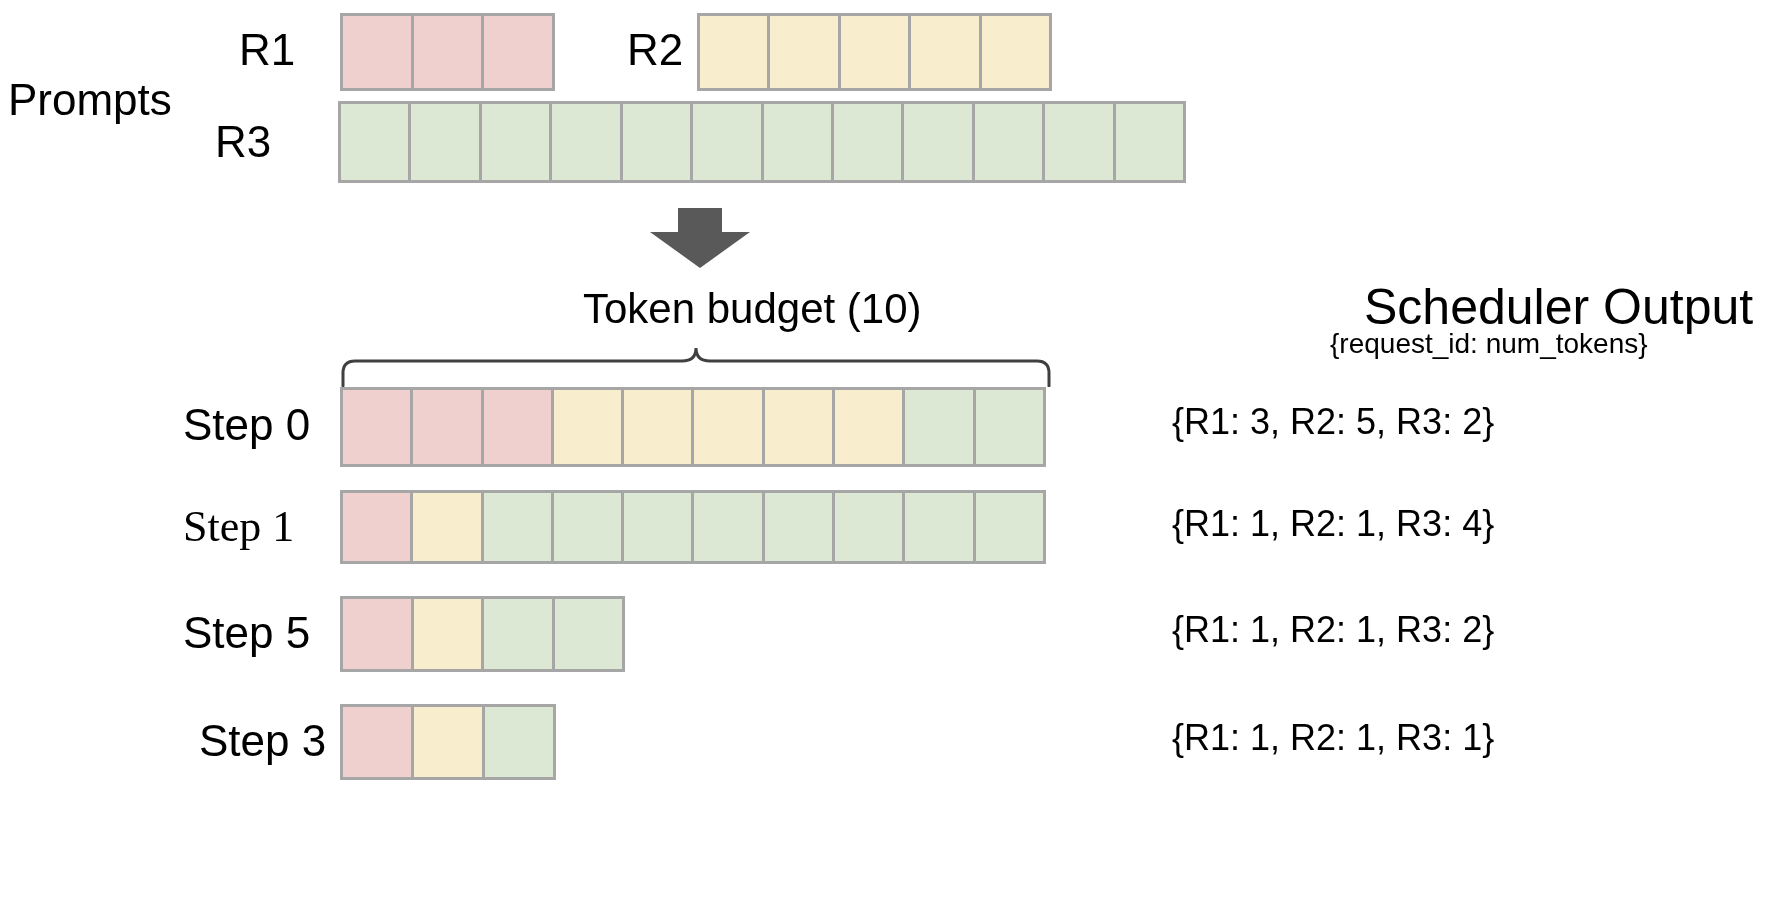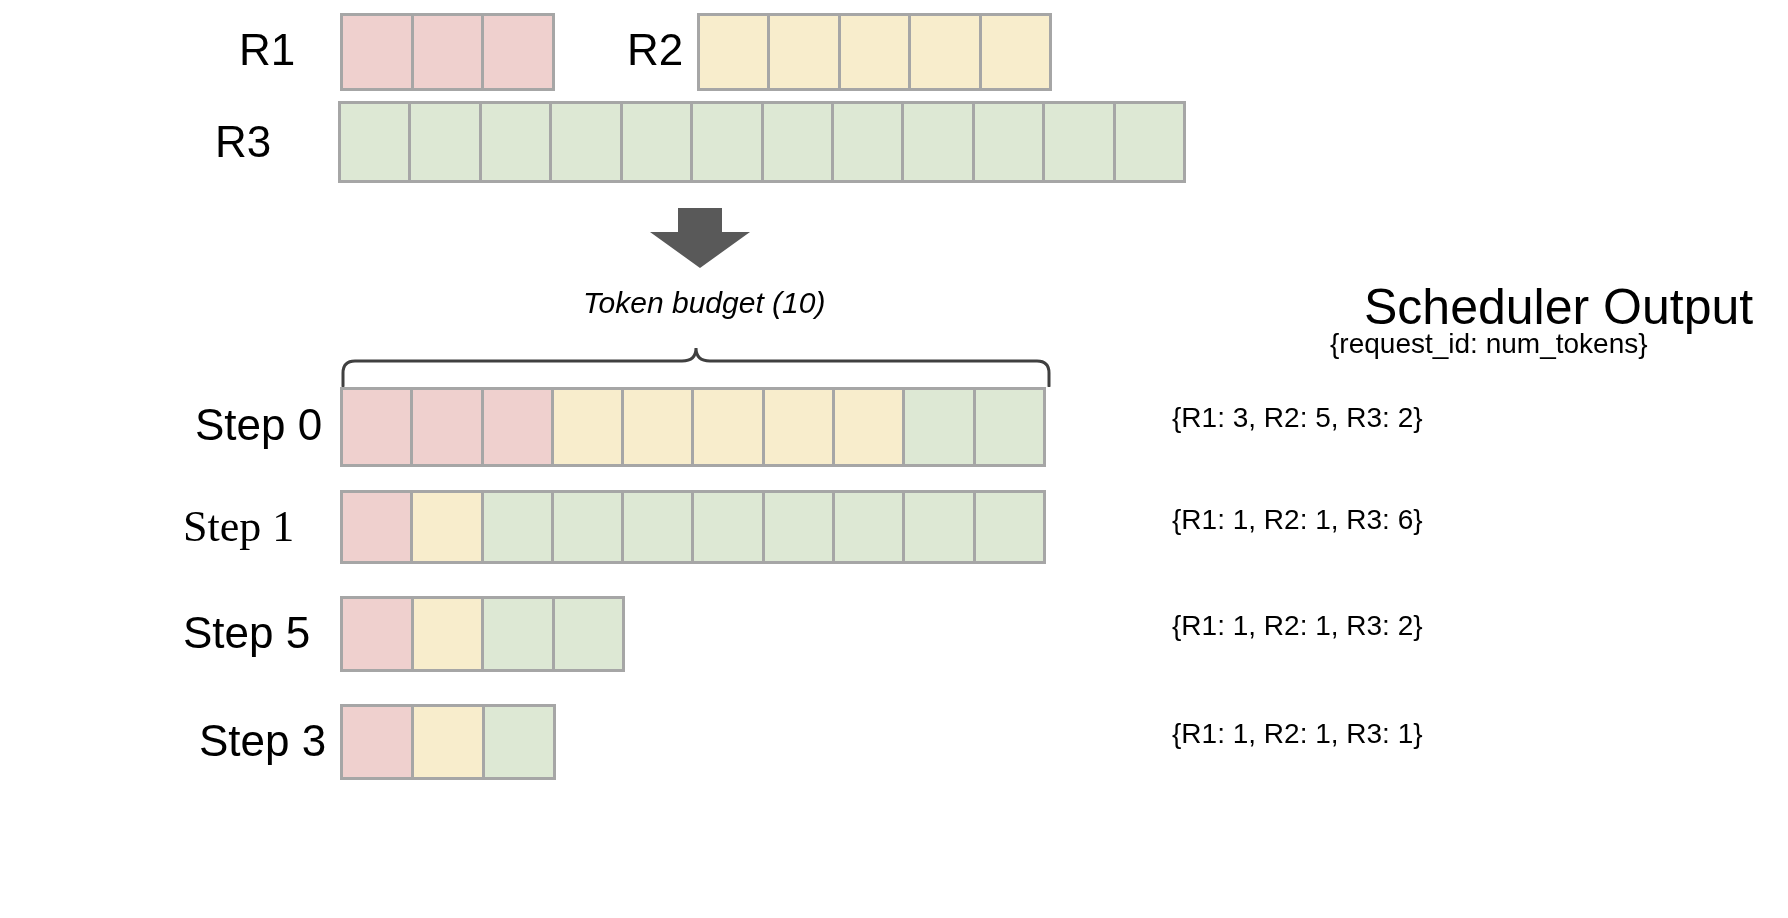--- a/index.html
+++ b/index.html
@@ -23,24 +23,24 @@
   
   .lbl {
     font-family: "Liberation Sans", sans-serif;
     color: #000000;
     white-space: nowrap;
     line-height: 1;
   }
   .lbl-prompts { font-size: 44px; }
   .lbl-req     { font-size: 44px; }
   .lbl-step    { font-size: 44px; }
-  .lbl-budget  { font-size: 30px; font-style: italic; }
+  .lbl-budget  { font-size: 42px; }
   .lbl-schedtitle { font-size: 50px; }
   .lbl-schedsub   { font-size: 28px; }
-  .lbl-out        { font-size: 28px; }
+  .lbl-out        { font-size: 36px; }
 
   
   .row {
     position: absolute;
     display: flex;
     flex-direction: row;
     border: 3px solid #a6a6a6;
     box-sizing: border-box;
     background: #ffffff;
   }
@@ -58,20 +58,21 @@
   .arrow-wrap { position: absolute; }
 
   
   .brace-wrap { position: absolute; }
 </style>
 </head>
 <body>
 
 <div id="canvas">
 
+  <div class="abs lbl lbl-prompts" style="left:8px; top:78px;">Prompts</div>
 
   <div class="abs lbl lbl-req" style="left:215px; top:28px;margin-left:24px;">R1</div>
 
   <div class="row" id="prompt-row-r1" style="left:340px; top:13px; width:215px; height:78px;">
       <div class="cell c-r1" style="flex: 1 1 0px;"></div>
       <div class="cell c-r1" style="flex: 1 1 0px;"></div>
       <div class="cell c-r1" style="flex: 1 1 0px;"></div>
     </div>
 
   <div class="abs lbl lbl-req" style="left:627px; top:28px;">R2</div>
@@ -112,21 +113,21 @@
   <div class="brace-wrap" style="left:340px; top:345px; width:712px; height:42px;">
     <svg width="712" height="42" viewBox="0 0 712 42" preserveAspectRatio="none" xmlns="http://www.w3.org/2000/svg">
       <path d="M 3 41 L 3 28 Q 3 16 15 16 L 342 16 Q 356 16 356 3 Q 356 16 370 16 L 697 16 Q 709 16 709 28 L 709 41" fill="none" stroke="#404040" stroke-width="3" stroke-linecap="round"></path>
     </svg>
   </div>
 
   <div class="abs lbl lbl-schedtitle" style="left:1364px; top:282px;">Scheduler Output</div>
 
   <div class="abs lbl lbl-schedsub" style="left:1330px; top:330px;">{request_id: num_tokens}</div>
 
-  <div class="abs lbl lbl-step" style="left:183px; top:403px;margin-left:12px;">Step 0</div>
+  <div class="abs lbl lbl-step" style="left:183px; top:403px;">Step 0</div>
   <div class="row" id="step-row-0" style="left:340px; top:387px; width:706px; height:80px;">
       <div class="cell c-r1" style="flex: 1 1 0px;"></div>
       <div class="cell c-r1" style="flex: 1 1 0px;"></div>
       <div class="cell c-r1" style="flex: 1 1 0px;"></div>
       <div class="cell c-r2" style="flex: 1 1 0px;"></div>
       <div class="cell c-r2" style="flex: 1 1 0px;"></div>
       <div class="cell c-r2" style="flex: 1 1 0px;"></div>
       <div class="cell c-r2" style="flex: 1 1 0px;"></div>
       <div class="cell c-r2" style="flex: 1 1 0px;"></div>
       <div class="cell c-r3" style="flex: 1 1 0px;"></div>
@@ -140,21 +141,21 @@
       <div class="cell c-r2" style="flex: 1 1 0px;"></div>
       <div class="cell c-r3" style="flex: 1 1 0px;"></div>
       <div class="cell c-r3" style="flex: 1 1 0px;"></div>
       <div class="cell c-r3" style="flex: 1 1 0px;"></div>
       <div class="cell c-r3" style="flex: 1 1 0px;"></div>
       <div class="cell c-r3" style="flex: 1 1 0px;"></div>
       <div class="cell c-r3" style="flex: 1 1 0px;"></div>
       <div class="cell c-r3" style="flex: 1 1 0px;"></div>
       <div class="cell c-r3" style="flex: 1 1 0px;"></div>
     </div>
-  <div class="abs lbl lbl-out" style="left:1172px; top:506px;">{R1: 1, R2: 1, R3: 6}</div>
+  <div class="abs lbl lbl-out" style="left:1172px; top:506px;">{R1: 1, R2: 1, R3: 4}</div>
 
   <div class="abs lbl lbl-step" style="left:183px; top:611px;">Step 5</div>
   <div class="row" id="step-row-2" style="left:340px; top:596px; width:285px; height:76px;">
       <div class="cell c-r1" style="flex: 1 1 0px;"></div>
       <div class="cell c-r2" style="flex: 1 1 0px;"></div>
       <div class="cell c-r3" style="flex: 1 1 0px;"></div>
       <div class="cell c-r3" style="flex: 1 1 0px;"></div>
     </div>
   <div class="abs lbl lbl-out" style="left:1172px; top:612px;">{R1: 1, R2: 1, R3: 2}</div>
 

